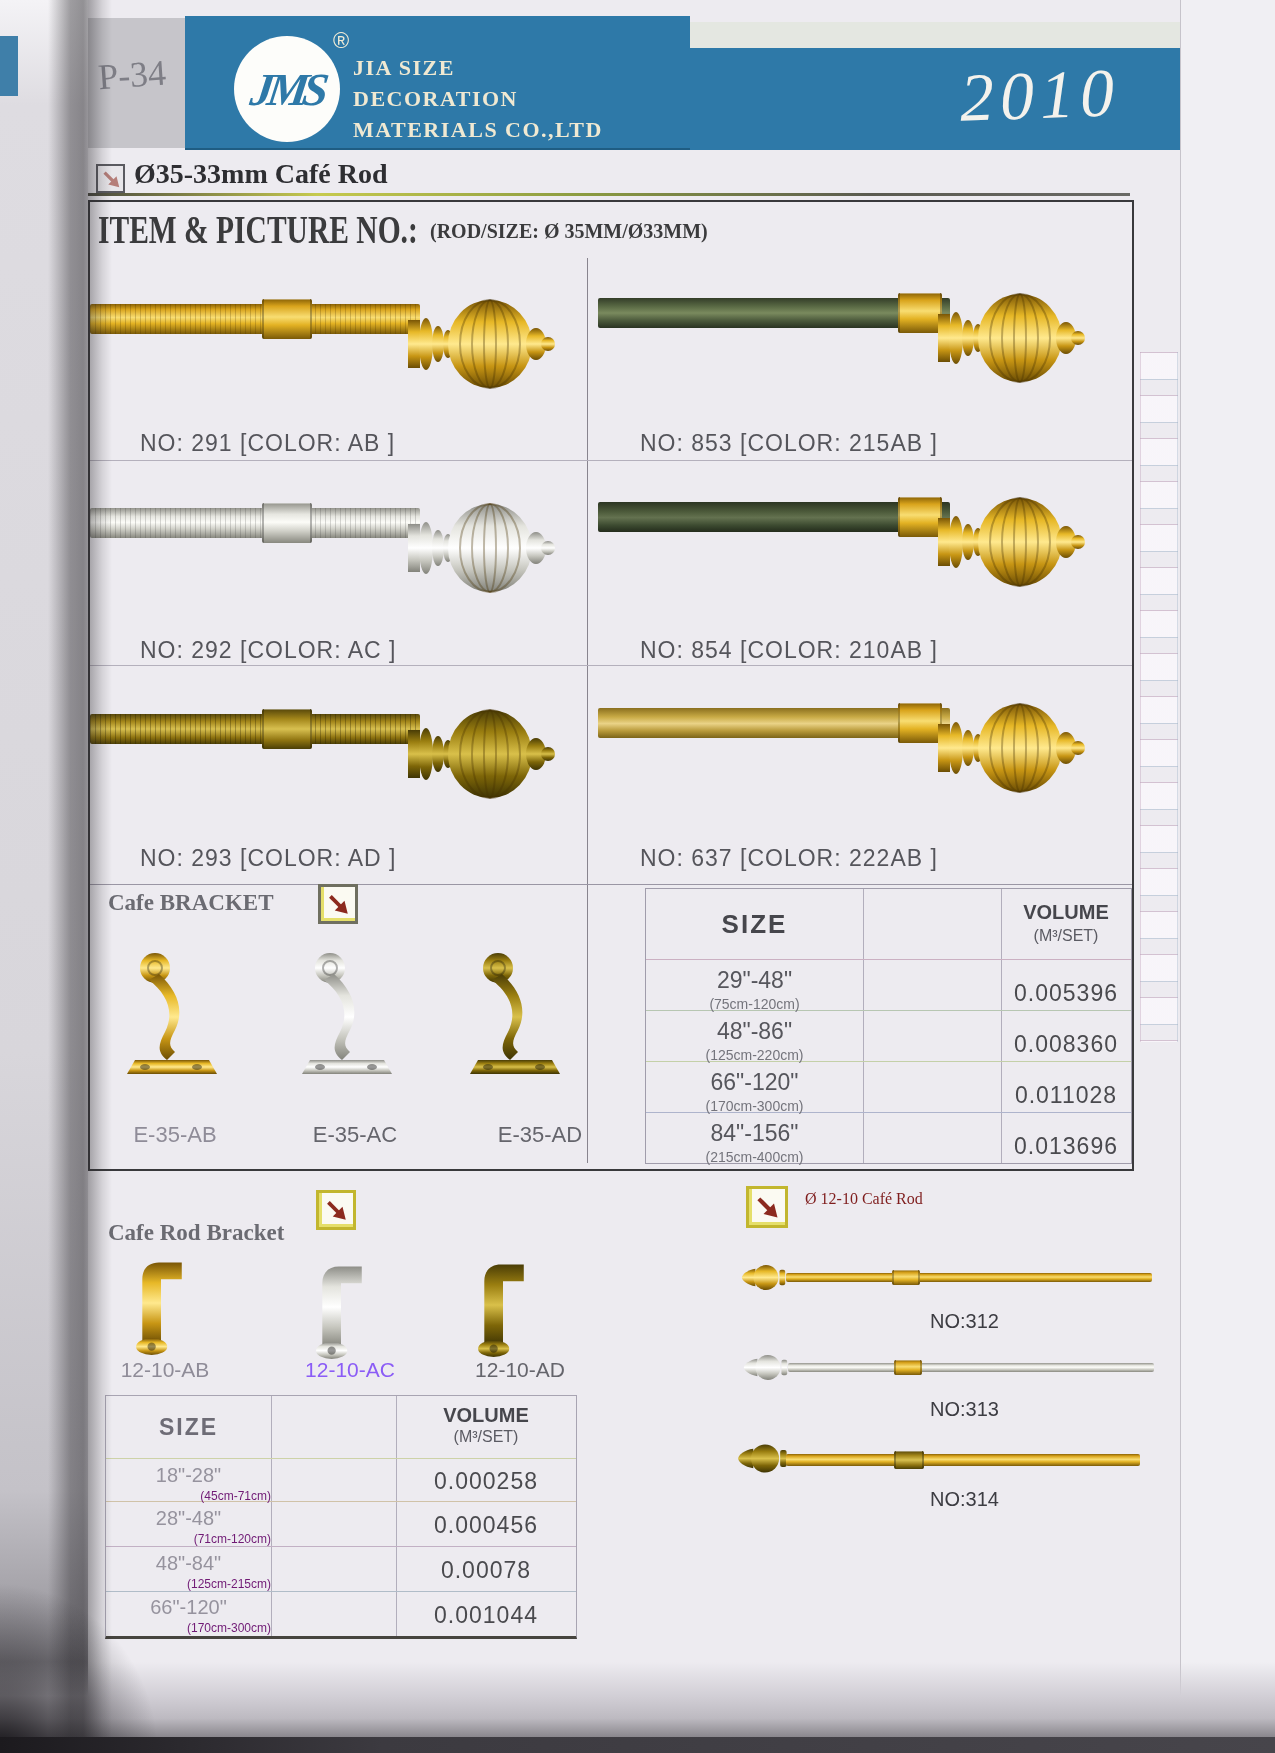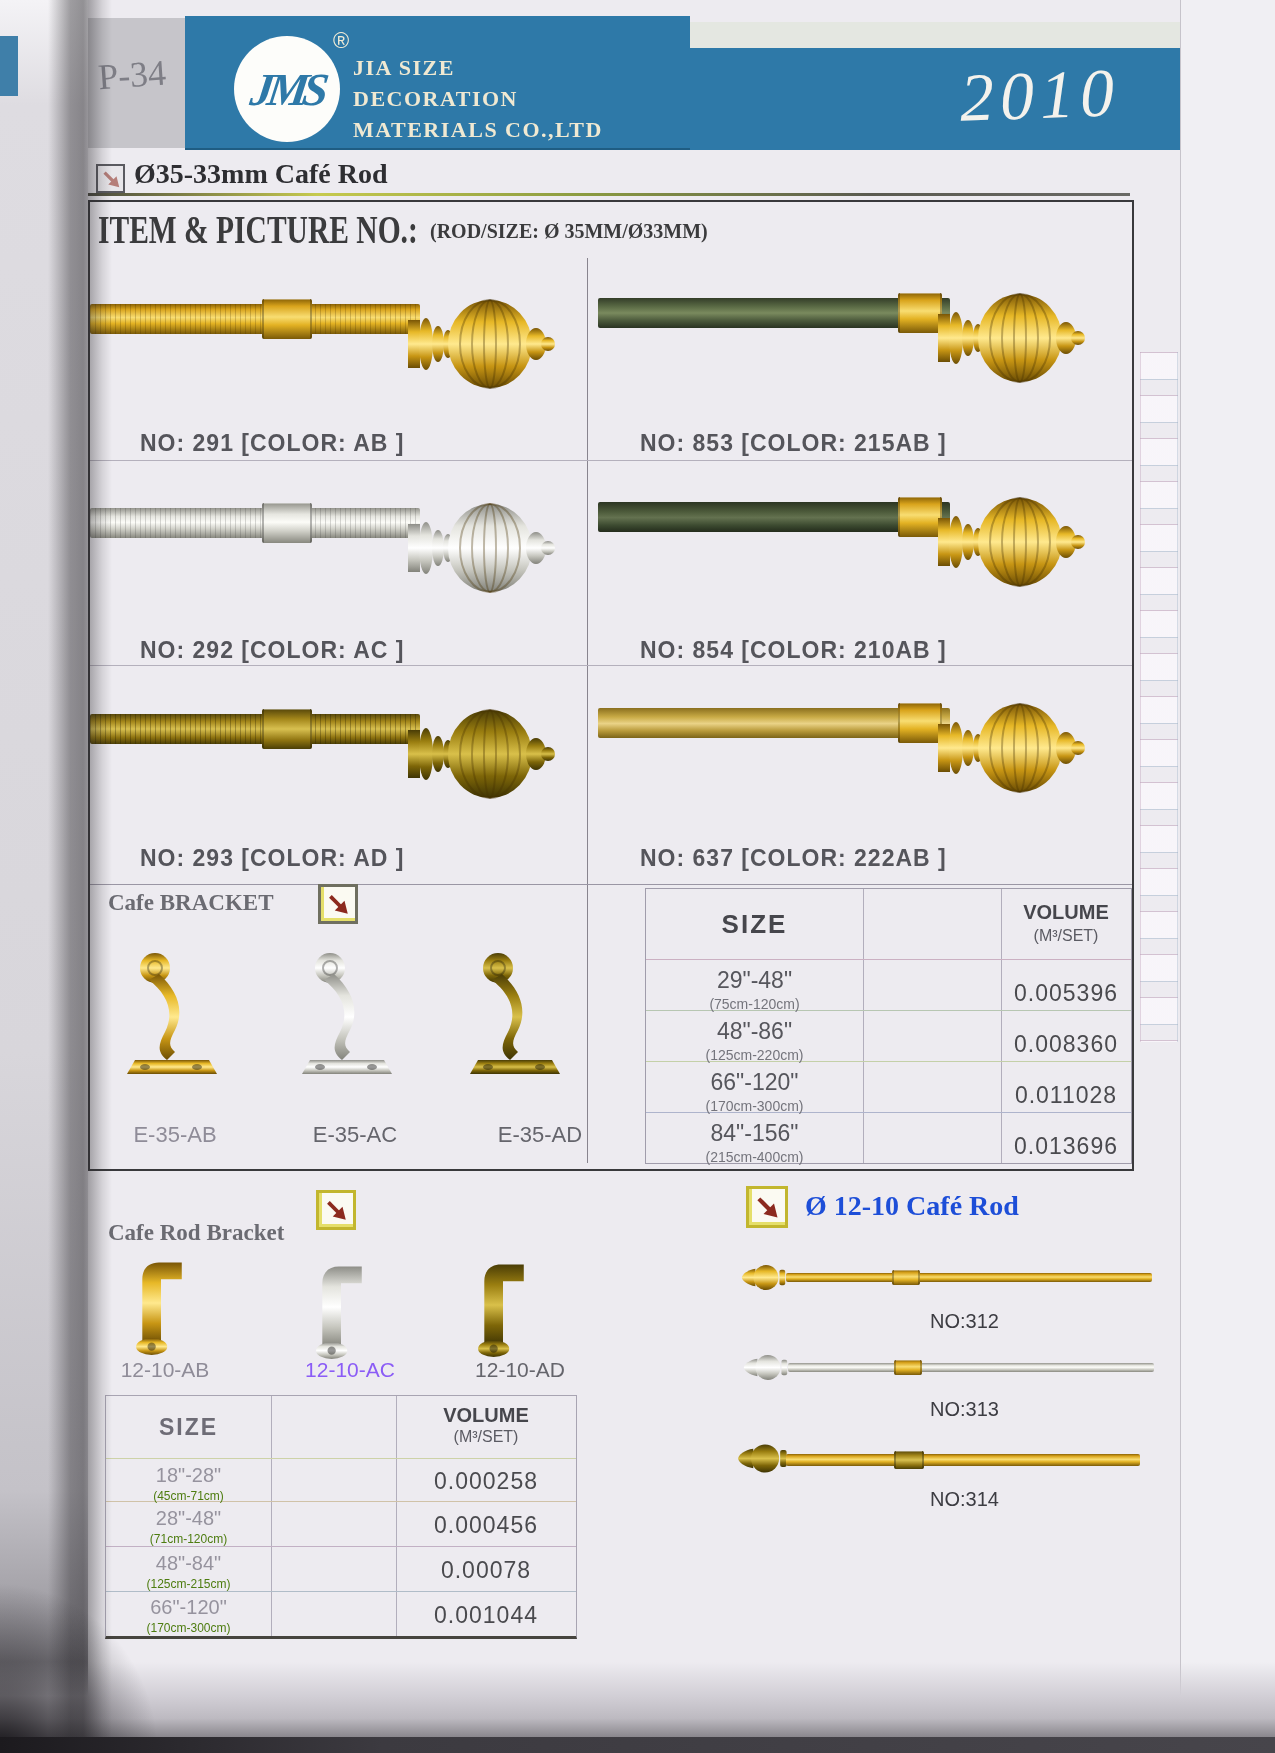--- a/index.html
+++ b/index.html
@@ -24,31 +24,31 @@
   .ribbed.c-chrome{background-image:repeating-linear-gradient(90deg,rgba(40,40,40,.18) 0 1px,rgba(0,0,0,0) 1px 5px),
           linear-gradient(180deg,#93938b 0%,#e6e6e0 28%,#fcfcf8 48%,#d0d0c8 70%,#88887f 100%);}
   .ribbed.c-antique{background-image:repeating-linear-gradient(90deg,rgba(30,24,0,.3) 0 1px,rgba(0,0,0,0) 1px 5px),
           linear-gradient(180deg,#57470a 0%,#a3861a 25%,#d8c050 50%,#8f7410 78%,#4c3f06 100%);}
 
   .finial{position:absolute;}
   .rib{fill:none;stroke:rgba(70,48,0,.33);stroke-width:2;}
   .rib2{fill:none;stroke:rgba(0,0,0,.3);stroke-width:2;}
   .hole{fill:rgba(0,0,0,.4);}
 
-  .rod-label{position:absolute;font-size:23px;color:#55555b;letter-spacing:1px;white-space:nowrap;font-weight:bold;}
+  .rod-label{position:absolute;font-size:23px;color:#55555b;letter-spacing:1px;white-space:nowrap;}
   .hline{position:absolute;height:1px;background:#b4b0bc;}
   .tblline{position:absolute;background:#b2aebc;}
   .arrow-box{position:absolute;background:#fbfaf2;display:flex;align-items:center;justify-content:center;
              border:3px solid #6f6f60;box-shadow:inset 3px -3px 0 rgba(222,214,60,.75);}
   .arrow-box.yellow{border-color:#c2b62e;}
   .sizecell{position:absolute;text-align:center;}
   .sizecell .sz{font-size:23px;color:#56565c;}
   .sizecell .rg{font-size:14px;color:#74747c;margin-top:2px;}
   .sizecell.faded .sz{color:#96939e;}
-  .sizecell.faded .rg{color:#4d7c0f;}
+  .sizecell.faded .rg{color:#701a75;text-align:right;}
   .volcell{position:absolute;text-align:center;font-size:23px;color:#4a4a4e;letter-spacing:1px;}
 </style>
 </head>
 <body>
 
 <div class="page">
 
   <svg width="0" height="0" style="position:absolute">
     <defs>
       <linearGradient id="gGold" x1="0" y1="0" x2="0" y2="1">
@@ -289,21 +289,21 @@
 
   <div class="t" style="left:110px;top:1358px;width:110px;text-align:center;font-size:21px;color:#8f8c98;">12-10-AB</div>
   <div class="t" style="left:295px;top:1358px;width:110px;text-align:center;font-size:21px;color:#8b5cf6;">12-10-AC</div>
   <div class="t" style="left:465px;top:1358px;width:110px;text-align:center;font-size:21px;color:#65656c;">12-10-AD</div>
 
   <div class="arrow-box yellow" style="left:746px;top:1186px;width:36px;height:36px;">
     <svg width="28" height="28" viewBox="0 0 24 24">
         <use href="#arrowSE" xlink:href="#arrowSE"></use>
       </svg>
   </div>
-  <div class="t serif" style="left:805px;top:1190px;font-weight:bold;font-size:28px;color:#1d4ed8;">Ø 12-10  Café Rod</div>
+  <div class="t serif" style="left:805px;top:1190px;font-weight:normal;font-size:16px;color:#7f1d1d;">Ø 12-10  Café Rod</div>
 
   <div class="abs" style="left:740px;top:1262px;width:412px;height:40px;">
     <svg class="abs" style="left:0;top:1px;" width="50" height="29" viewBox="0 0 52 30">
       <use href="#acorn" xlink:href="#acorn" fill="url(#gGold)"></use>
       </svg>
     <div class="bar c-gold" style="left:46px;top:11px;width:366px;height:9px;"></div>
     <div class="collar c-gold" style="left:152px;top:8px;width:24px;height:15px;"></div>
   </div>
   <div class="t" style="left:930px;top:1310px;font-size:20px;color:#3c3c42;">NO:312</div>
 

